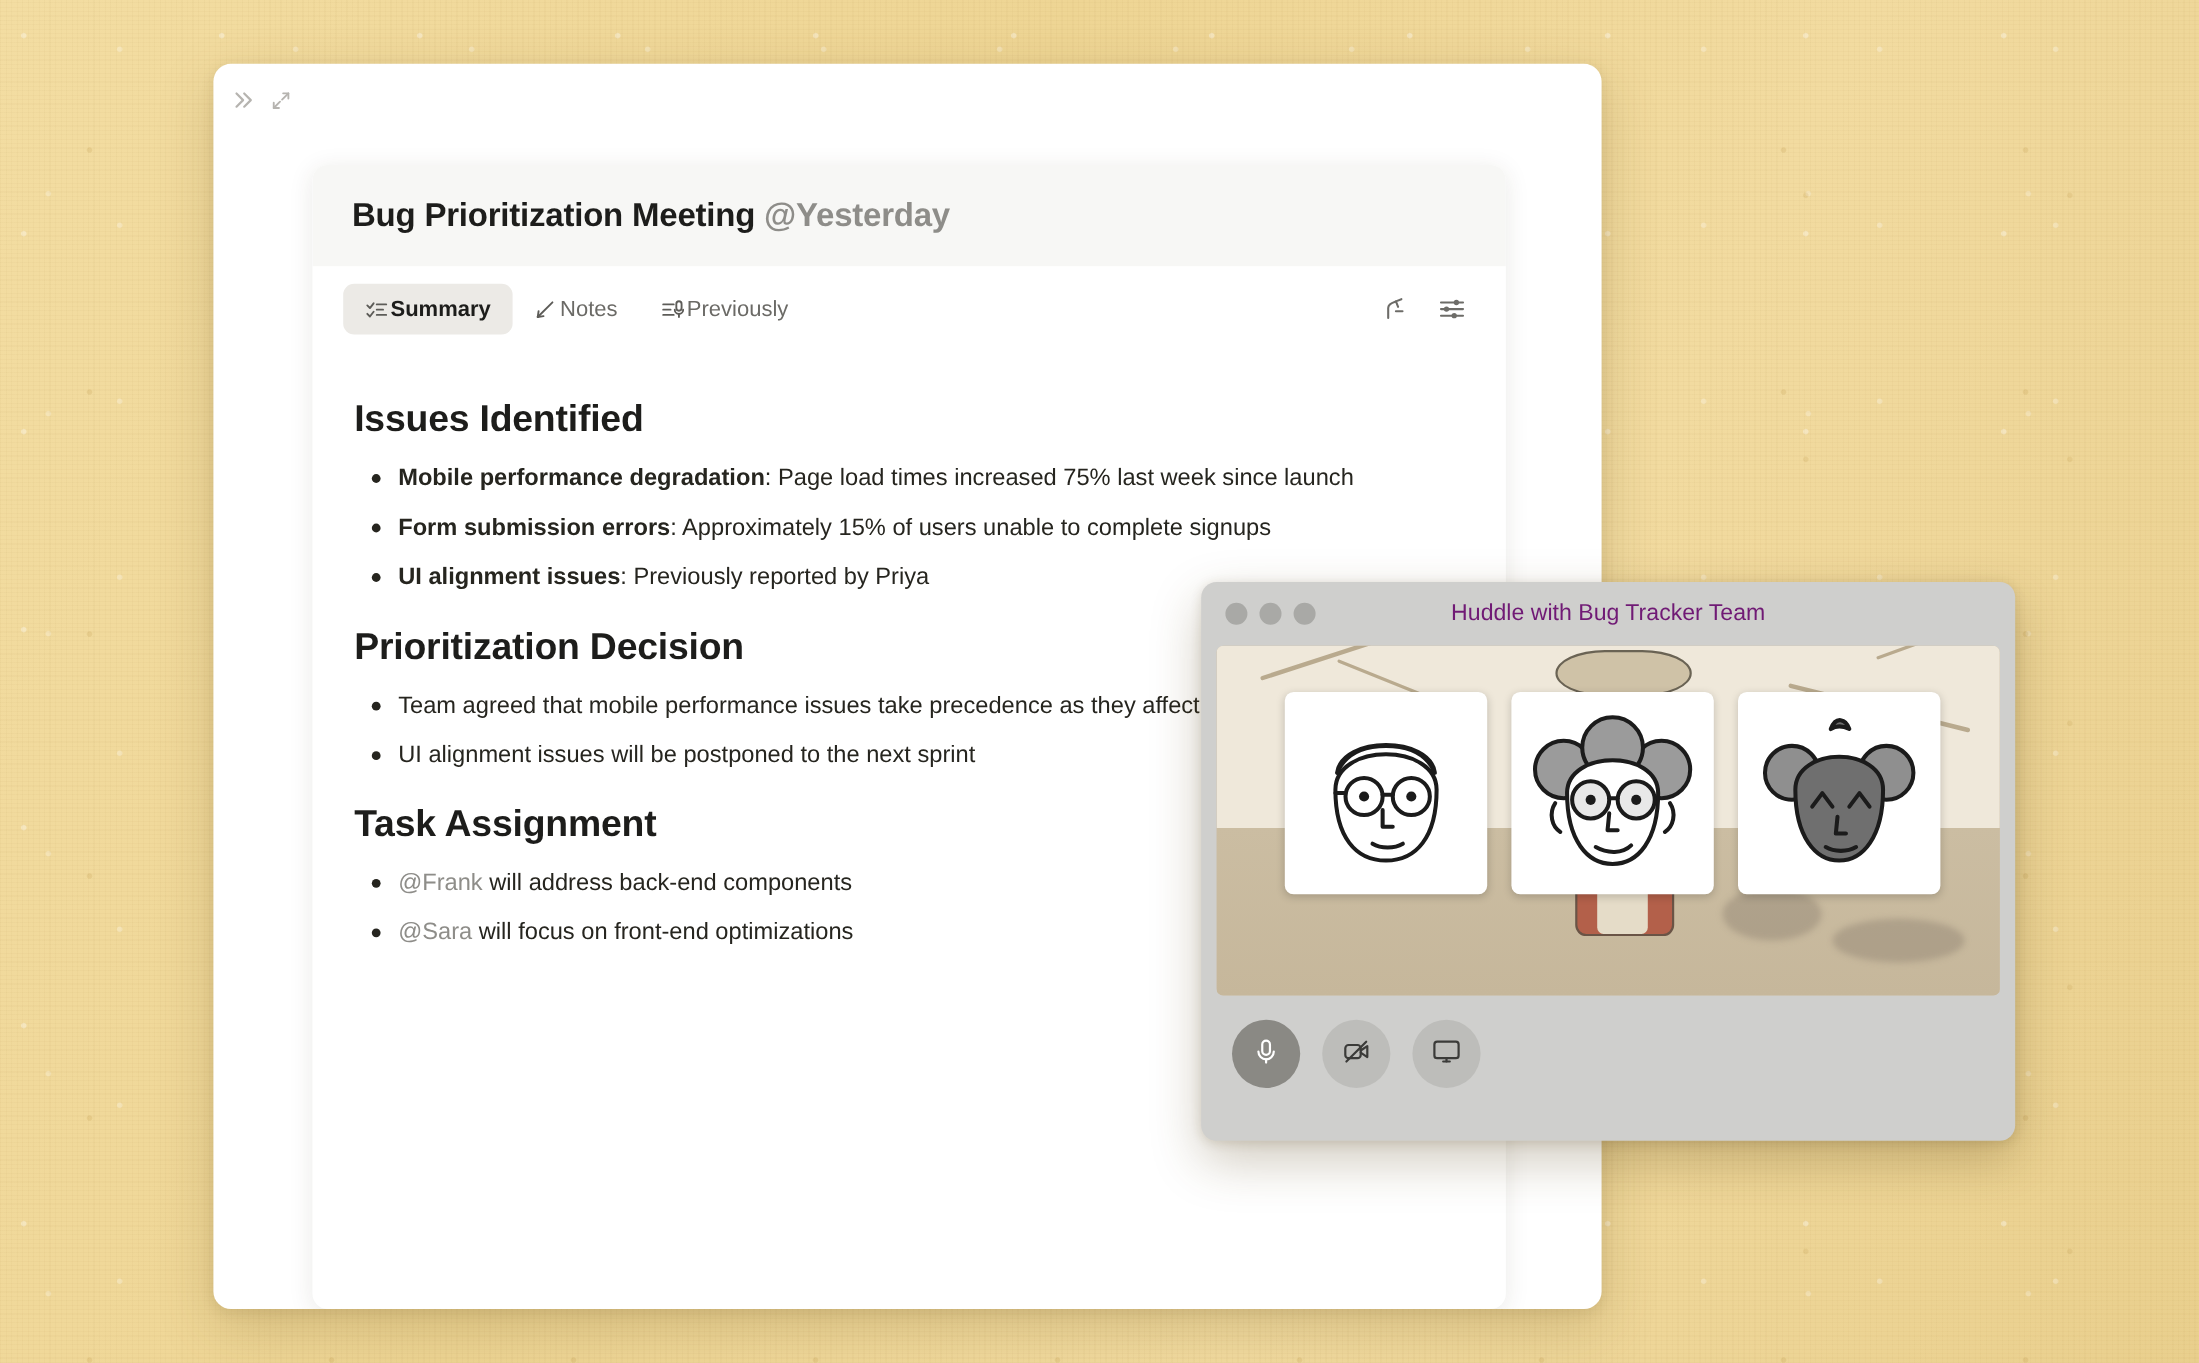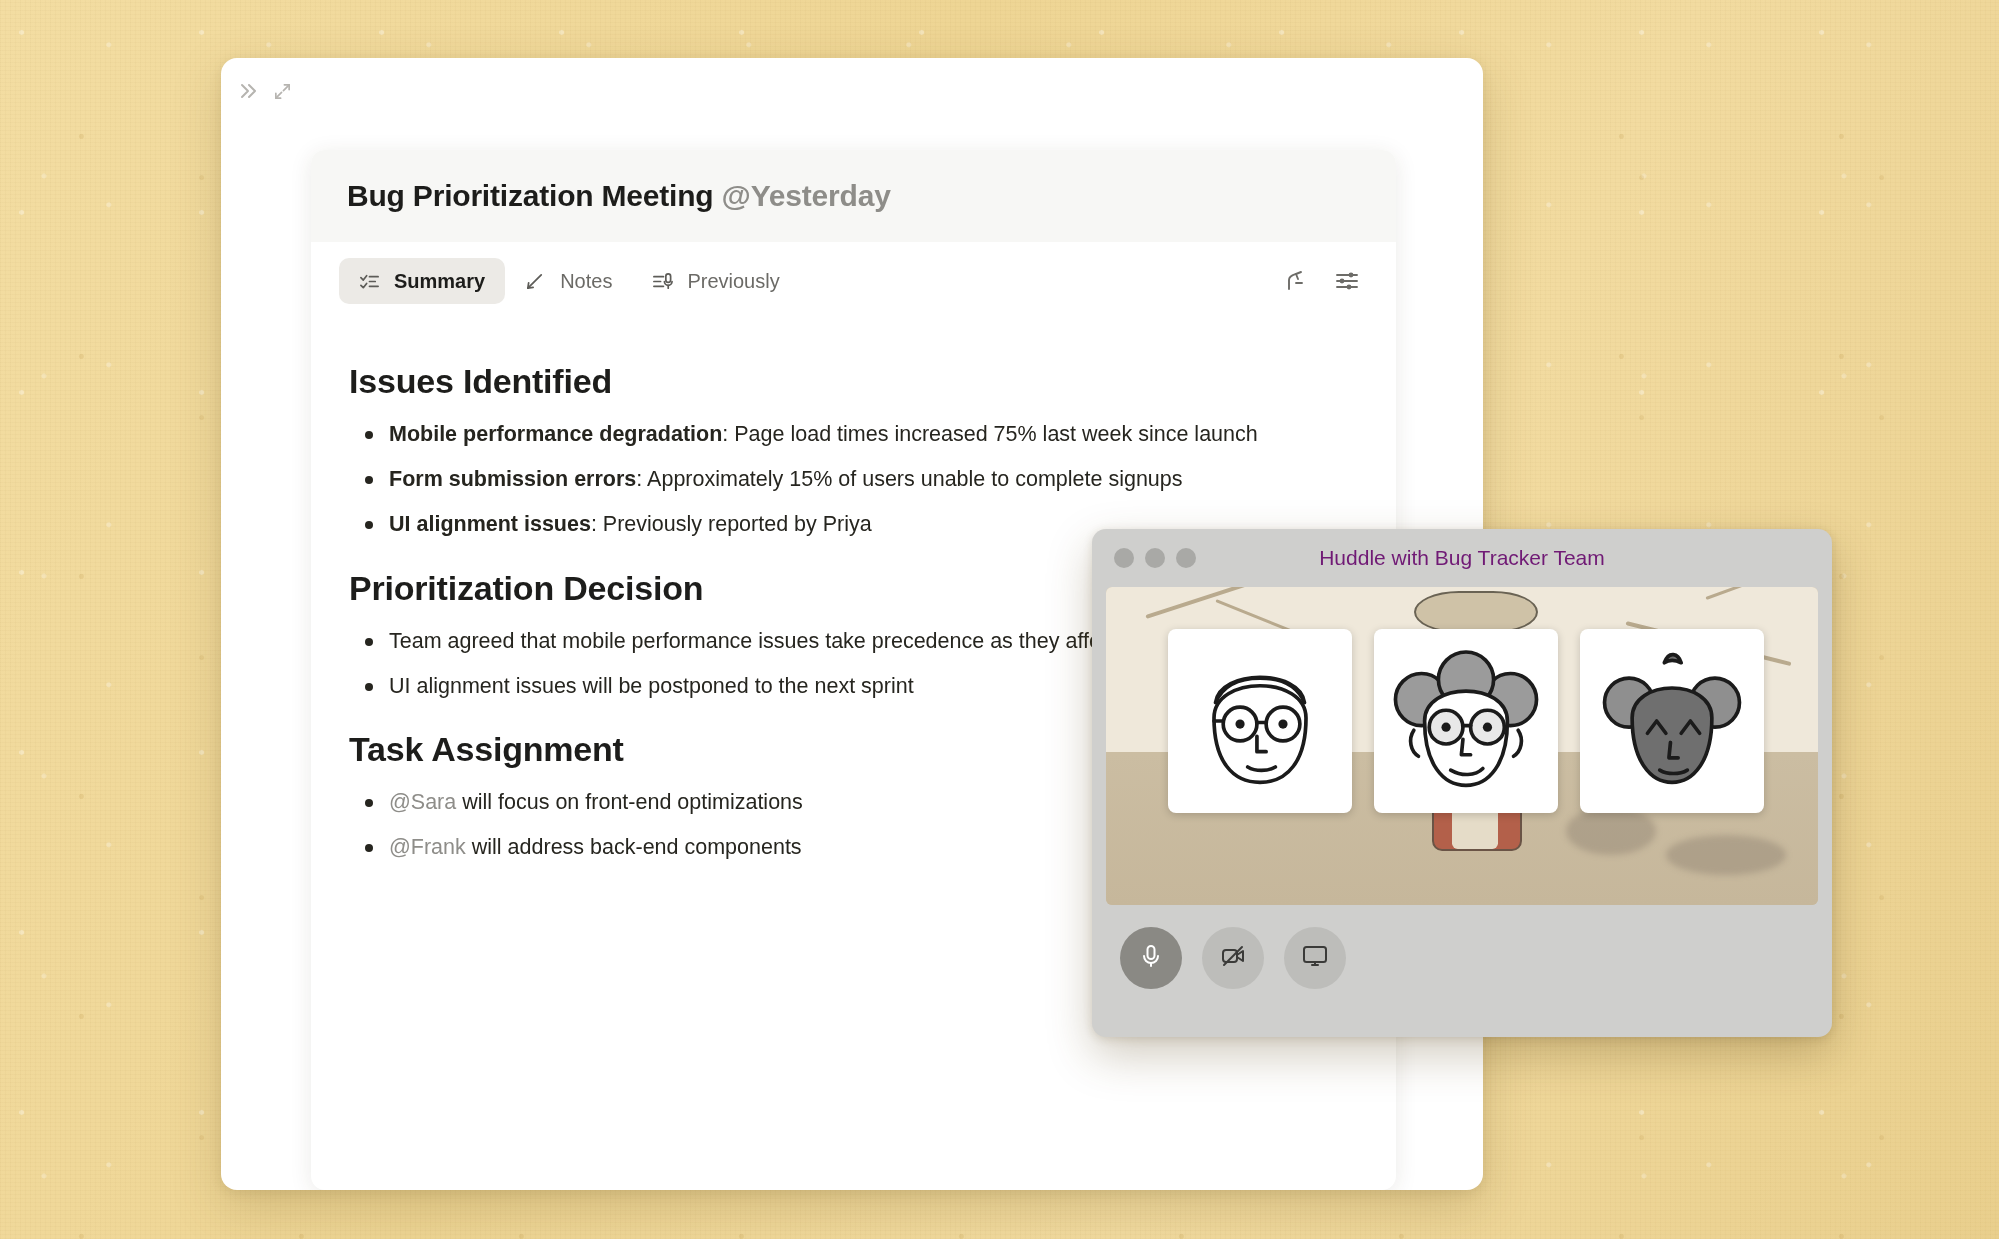--- a/index.html
+++ b/index.html
@@ -41,21 +41,20 @@
   #notes-window {
     position: absolute;
     left: 194px;
     top: 58px;
     width: 1262px;
     height: 1132px;
     background: #ffffff;
     border-radius: 16px;
     box-shadow: 0 18px 50px rgba(110, 85, 30, 0.22), 0 3px 12px rgba(110,85,30,0.12);
     overflow: hidden;
-    margin-left: 27px;
   }
   #window-chrome {
     position: absolute;
     left: 0; top: 0;
     width: 100%;
     height: 52px;
     display: flex;
     align-items: center;
     gap: 14px;
     padding: 14px 0 0 16px;
@@ -106,21 +105,21 @@
     height: 78px;
     display: flex;
     align-items: center;
     padding: 0 30px 0 28px;
     box-sizing: border-box;
     position: relative;
   }
   .tab {
     display: flex;
     align-items: center;
-    gap: 14px;
+    gap: 2px;
     height: 46px;
     padding: 0 20px;
     border-radius: 10px;
     font-size: 20px;
     color: #6b6a66;
     cursor: pointer;
     user-select: none;
   }
   .tab.active {
     background: #eceae6;
@@ -417,24 +416,24 @@
           <span>Team agreed that mobile performance issues take precedence as they affect all users</span>
         </li>
         <li>
           <span>UI alignment issues will be postponed to the next sprint</span>
         </li>
       </ul>
 
       <h2 class="section-head">Task Assignment</h2>
       <ul class="bullets">
         <li>
+          <span class="mention-name">@Frank</span><span> will address back-end components</span>
+        </li>
+        <li>
           <span class="mention-name">@Sara</span><span> will focus on front-end optimizations</span>
-        </li>
-        <li>
-          <span class="mention-name">@Frank</span><span> will address back-end components</span>
         </li>
       </ul>
 
     </div>
   </div>
 </div>
 
 <div id="huddle-window">
 
   <div id="huddle-titlebar">

